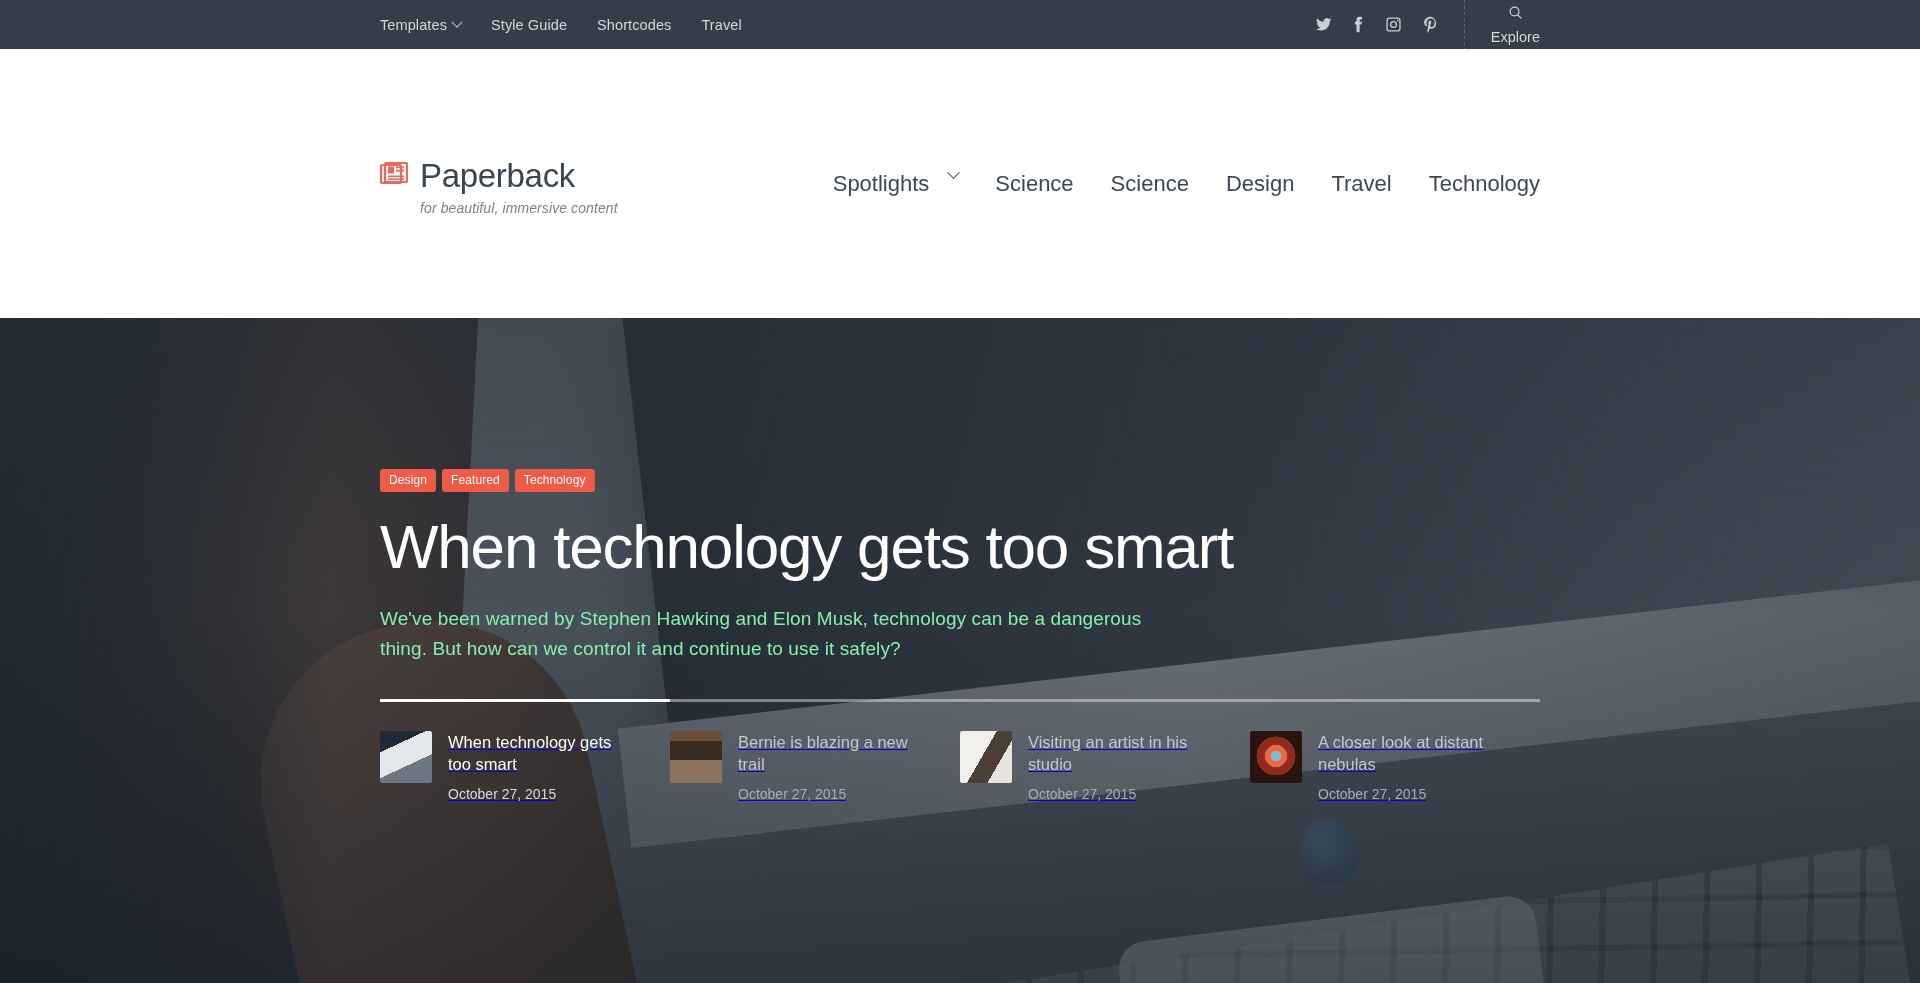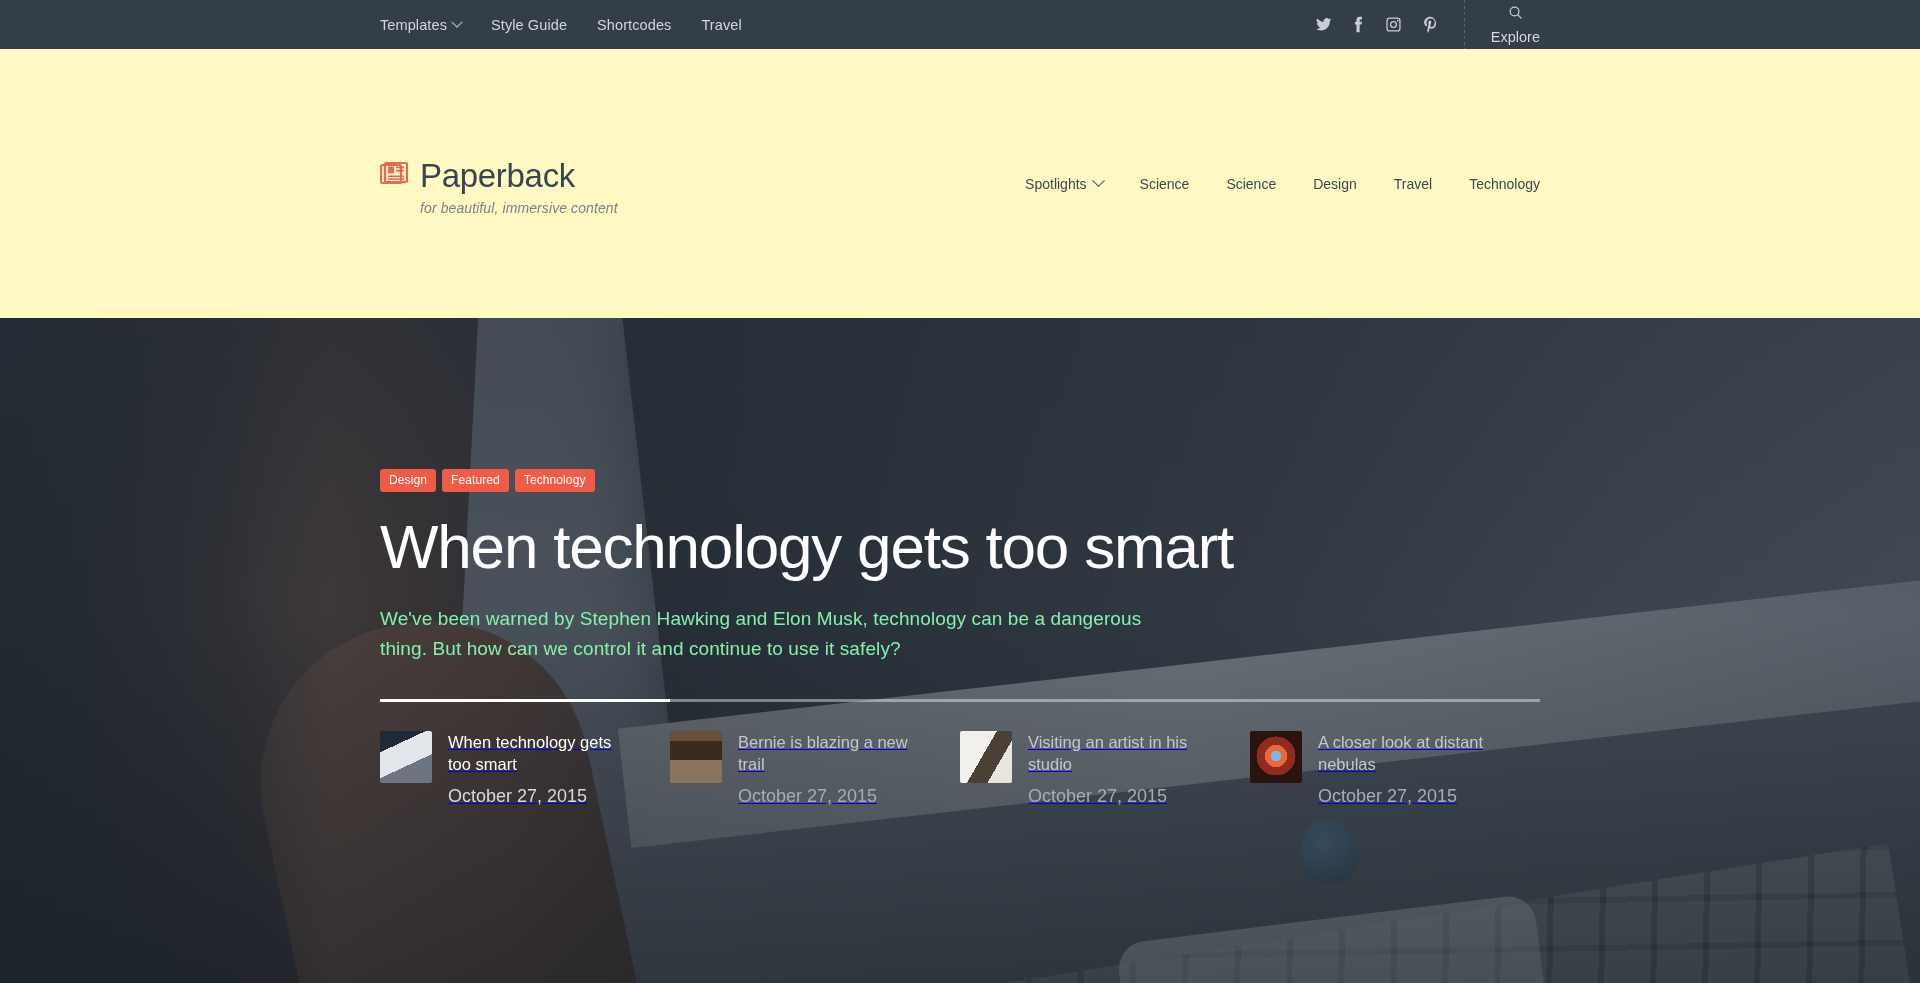--- a/index.html
+++ b/index.html
@@ -29,33 +29,33 @@
   .top-right{ display:flex; align-items:center; }
   .social{ display:flex; align-items:center; gap:21px; padding-right:26px; }
   .social svg{ fill:#c8ced5; display:block; }
   .divider{ width:1px; height:49px;
     background:repeating-linear-gradient(to bottom,#5c666f 0 3px,transparent 3px 6px); }
   .explore{ display:flex; align-items:center; gap:9px; padding-left:26px;
     color:#d2d7dd; font-size:14.5px; text-decoration:none;flex-direction:column; }
   .explore svg{ fill:none; stroke:#c8ced5; stroke-width:2; }
 
   
-  .masthead{ height:269px; background:#fef9c3; position:relative; z-index:20; }
+  .masthead{ height:269px; background:#ffffff; position:relative; z-index:20; }
   .masthead-inner{
     width:1160px; margin:0 auto; height:100%;
     display:flex; align-items:center; justify-content:space-between;
   }
   .brand{ padding-top:6px; }
   .brand-row{ display:flex; align-items:center; gap:12px; }
   .brand-name{ font-size:33px; color:#3a4552; font-weight:400; letter-spacing:-.3px; }
   .tagline{ font-size:14px; font-style:italic; color:#7b838f;
     margin-top:5px; margin-left:40px; letter-spacing:.1px; }
   .main-nav{ display:flex; align-items:center; gap:37px; }
-  .main-nav a{ color:#3d4754; font-size:14px; text-decoration:none;
-    display:flex; align-items:center; gap:7px; }
+  .main-nav a{ color:#3d4754; font-size:22px; text-decoration:none;
+    display:flex; align-items:flex-start; gap:20px; }
   .caret-lg{ display:inline-block; width:9px; height:9px;
     border-right:1.7px solid #4a5462; border-bottom:1.7px solid #4a5462;
     transform:rotate(45deg) translate(-2px,-2px); }
 
   
   .hero{ position:relative; height:665px; overflow:hidden; background:#2b333b; }
   .hero-photo{ position:absolute; inset:0; }
   
   .hero-photo .desk{ position:absolute; inset:0;
     background:linear-gradient(160deg,#8d949c 0%,#7f878f 30%,#6d757e 60%,#565e67 100%); }
@@ -115,21 +115,21 @@
   .slide{ flex:1; display:flex; gap:16px; align-items:flex-start; }
   .thumb{ width:52px; height:52px; flex:none; border-radius:2px; overflow:hidden; }
   .thumb.t1{ background:linear-gradient(150deg,#2b3b4d,#d9dde2 45%,#8b94a0);
     background-image:linear-gradient(155deg,#1f2a36 0 28%,#e3e7ec 28% 62%,#6c7683 62% 100%); }
   .thumb.t2{ background:linear-gradient(180deg,#6b4d3a 0 20%,#3a2a20 20% 55%,#8a7460 55% 100%);
     position:relative; }
   .thumb.t3{ background:linear-gradient(120deg,#f2f0ec 0 45%,#4a4036 45% 70%,#e8e4de 70% 100%); }
   .thumb.t4{ background:radial-gradient(circle at 50% 48%,#7fb6dc 0 14%,#e8683a 14% 30%,#8e2b1c 30% 52%,#2a1410 52% 100%); }
   .slide-body{ padding-top:1px; }
   .slide-title{ font-size:16.5px; line-height:1.32; max-width:182px; }
-  .slide-date{ font-size:18px; margin-top:11px; }
+  .slide-date{ font-size:14px; margin-top:11px; }
   .slide.active .slide-title{ color:#ffffff; }
   .slide.active .slide-date{ color:#d6dade; }
   .slide .slide-title{ color:#c3c8ce; }
   .slide .slide-date{ color:#a7adb4; }
 </style>
 </head>
 <body>
 
 <div class="topbar">
   <div class="topbar-inner">

